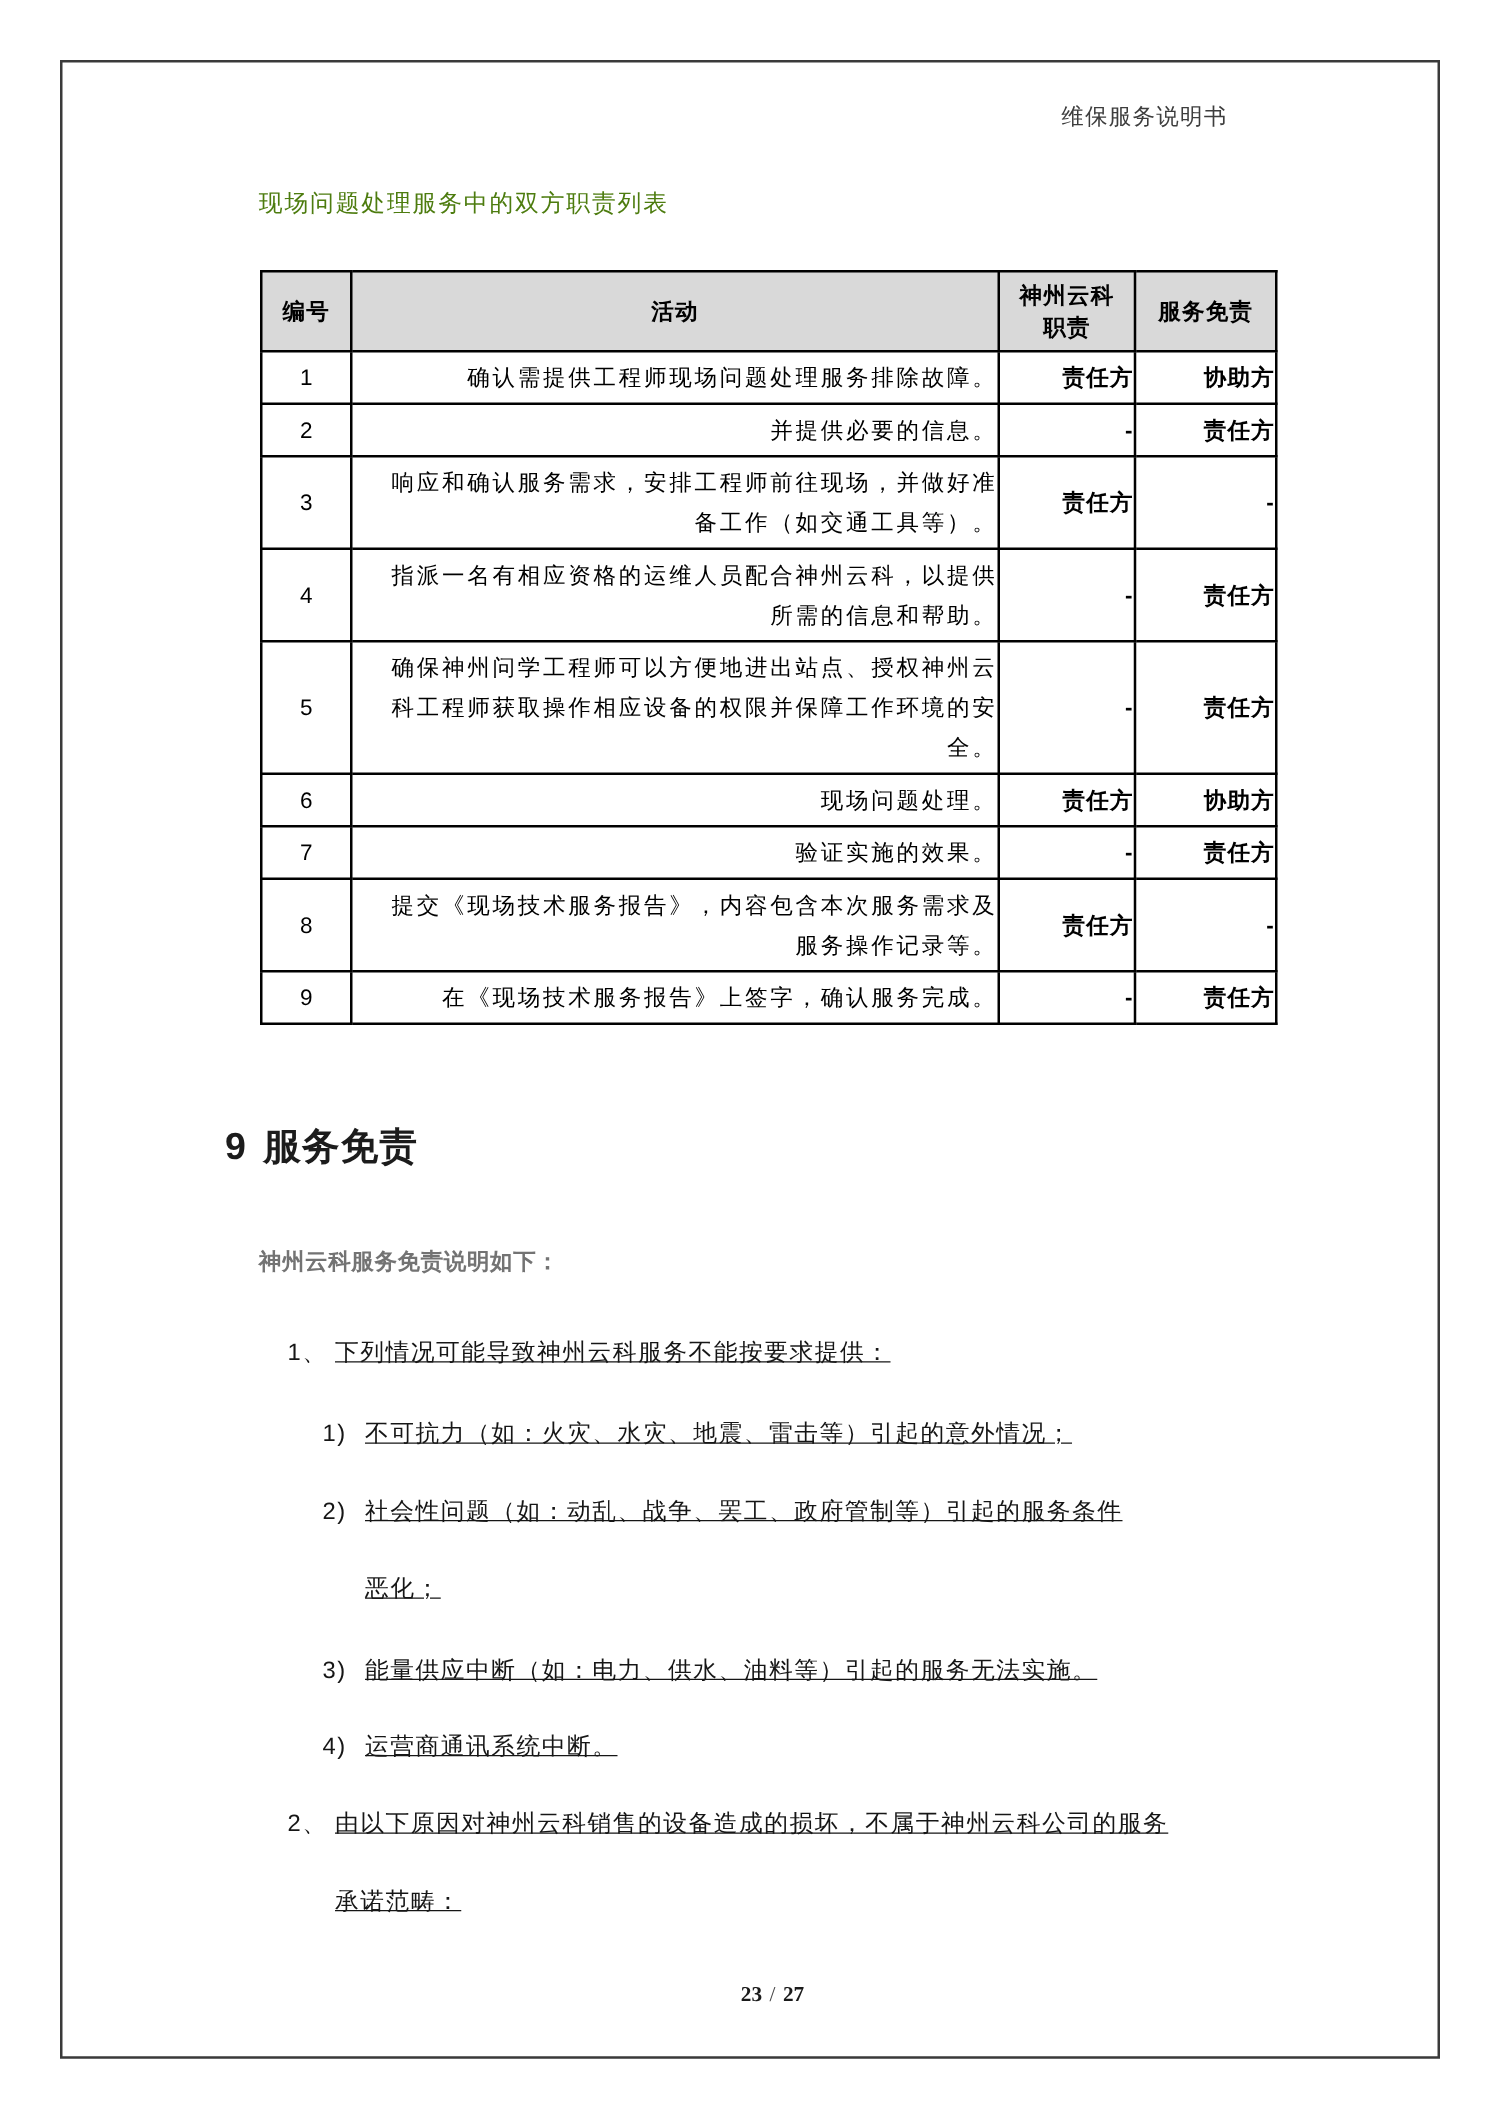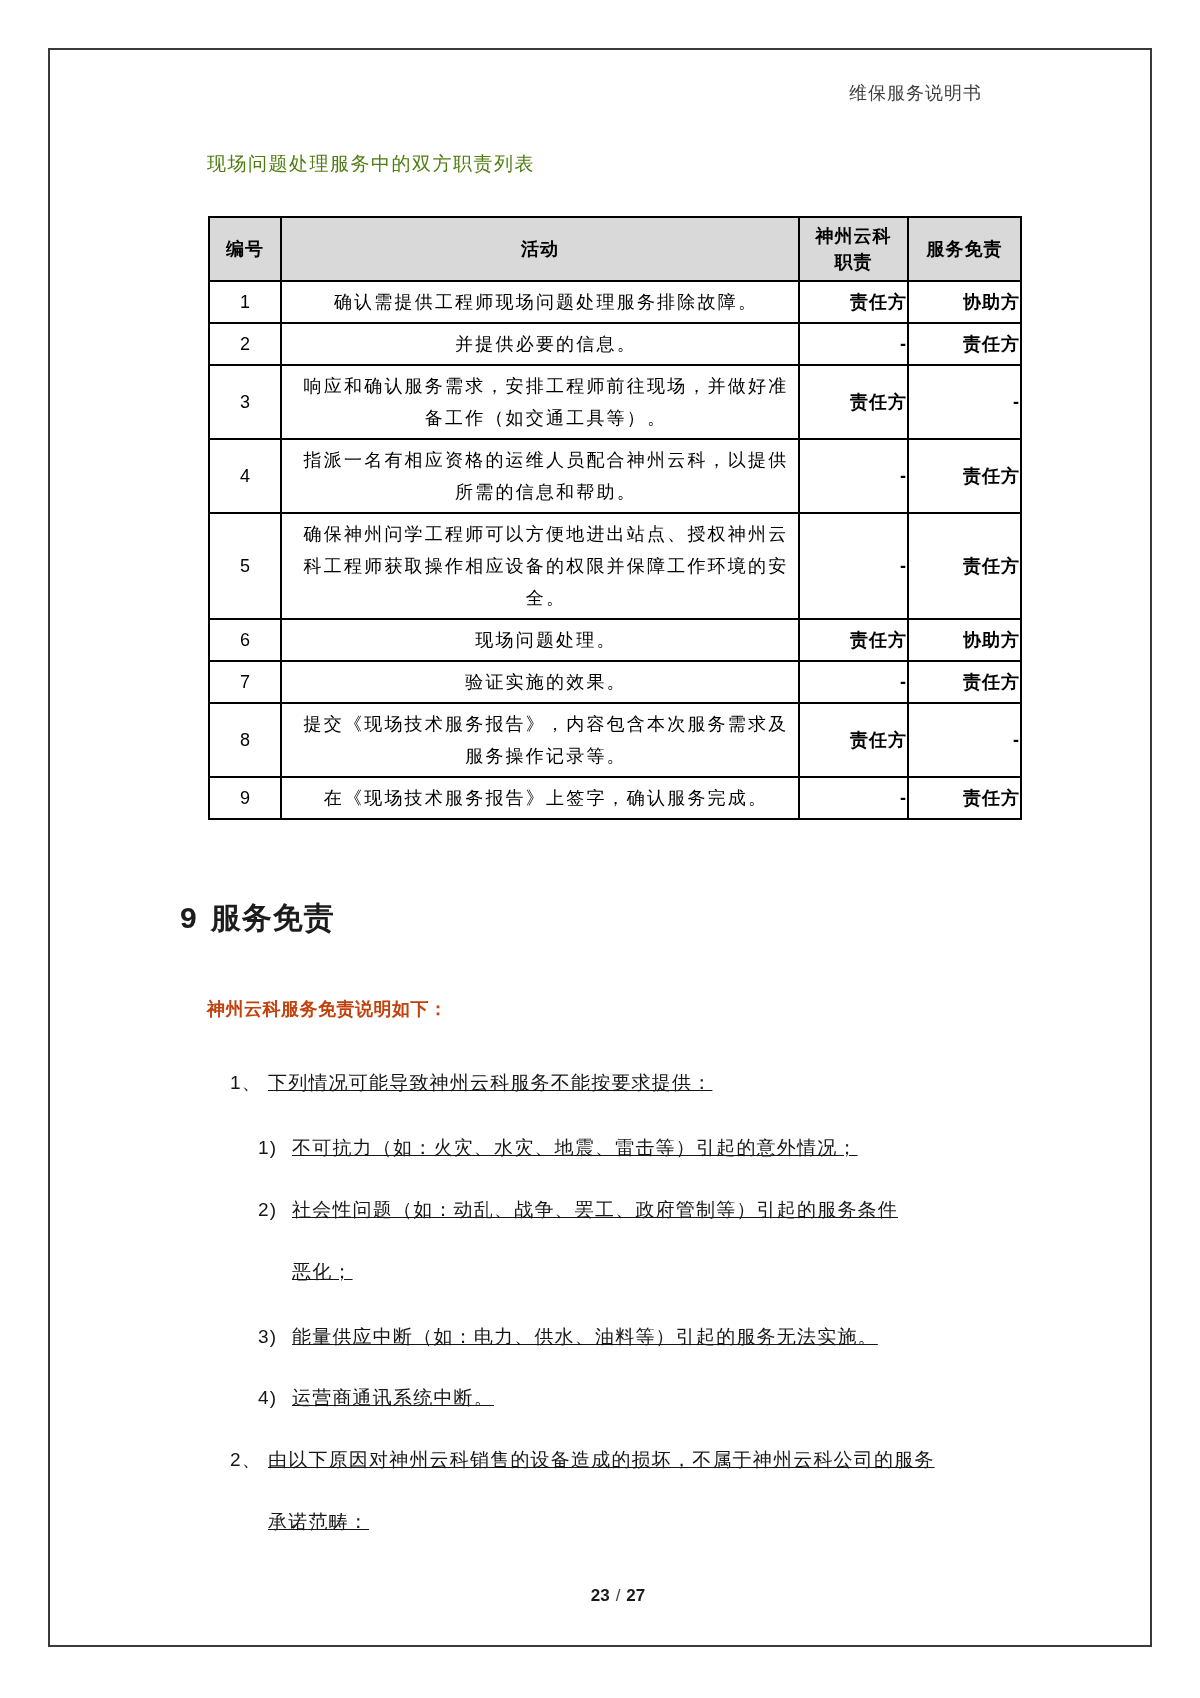--- a/index.html
+++ b/index.html
@@ -61,21 +61,21 @@
     font-size: 18px;
     color: #000000;
     background: #ffffff;
   }
   .resp-table td.cell-no {
     text-align: center;
     line-height: 32px;
     padding: 4px 0;
   }
   .resp-table td.cell-act {
-    text-align: center;
+    text-align: right;
     padding: 4px 0 4px 12px;
     line-height: 32px;
     letter-spacing: 2.2px;
     white-space: pre-line;
   }
   .resp-table td.cell-resp {
     text-align: right;
     line-height: 32px;
     padding: 4px 0;
     letter-spacing: 1px;
@@ -91,21 +91,21 @@
     color: #1c1c1c;
     font-size: 30px;
     line-height: 38px;
     letter-spacing: 1px;
   }
   .intro {
     position: absolute;
     left: 207px; top: 996px;
     font-size: 18px;
     font-weight: bold;
-    color: #c2410c;
+    color: #737373;
     letter-spacing: 0.5px;
     line-height: 26px;
   }
   .list-item {
     position: absolute;
     display: flex;
     font-size: 19px;
     color: #161616;
     line-height: 62px;
     letter-spacing: 1.2px;
@@ -116,21 +116,21 @@
   .lvl1 .marker { width: 38px; }
   .lvl1 .item-text { width: 690px; }
   .lvl2 { left: 258px; }
   .lvl2 .marker { width: 34px; }
   .lvl2 .item-text { width: 660px; }
   .page-footer {
     position: absolute;
     top: 1583px; left: 0;
     width: 1200px;
     text-align: center;
-    font-family: Liberation Sans, sans-serif;
+    font-family: Liberation Serif, serif;
     font-size: 17px;
     color: #1a1a1a;
     line-height: 26px;
     padding-left: 36px;
   }
   .page-footer .num { font-weight: bold; }
   .page-footer .sep { margin: 0 6px; color: #444444; }
 </style>
 </head>
 <body>

